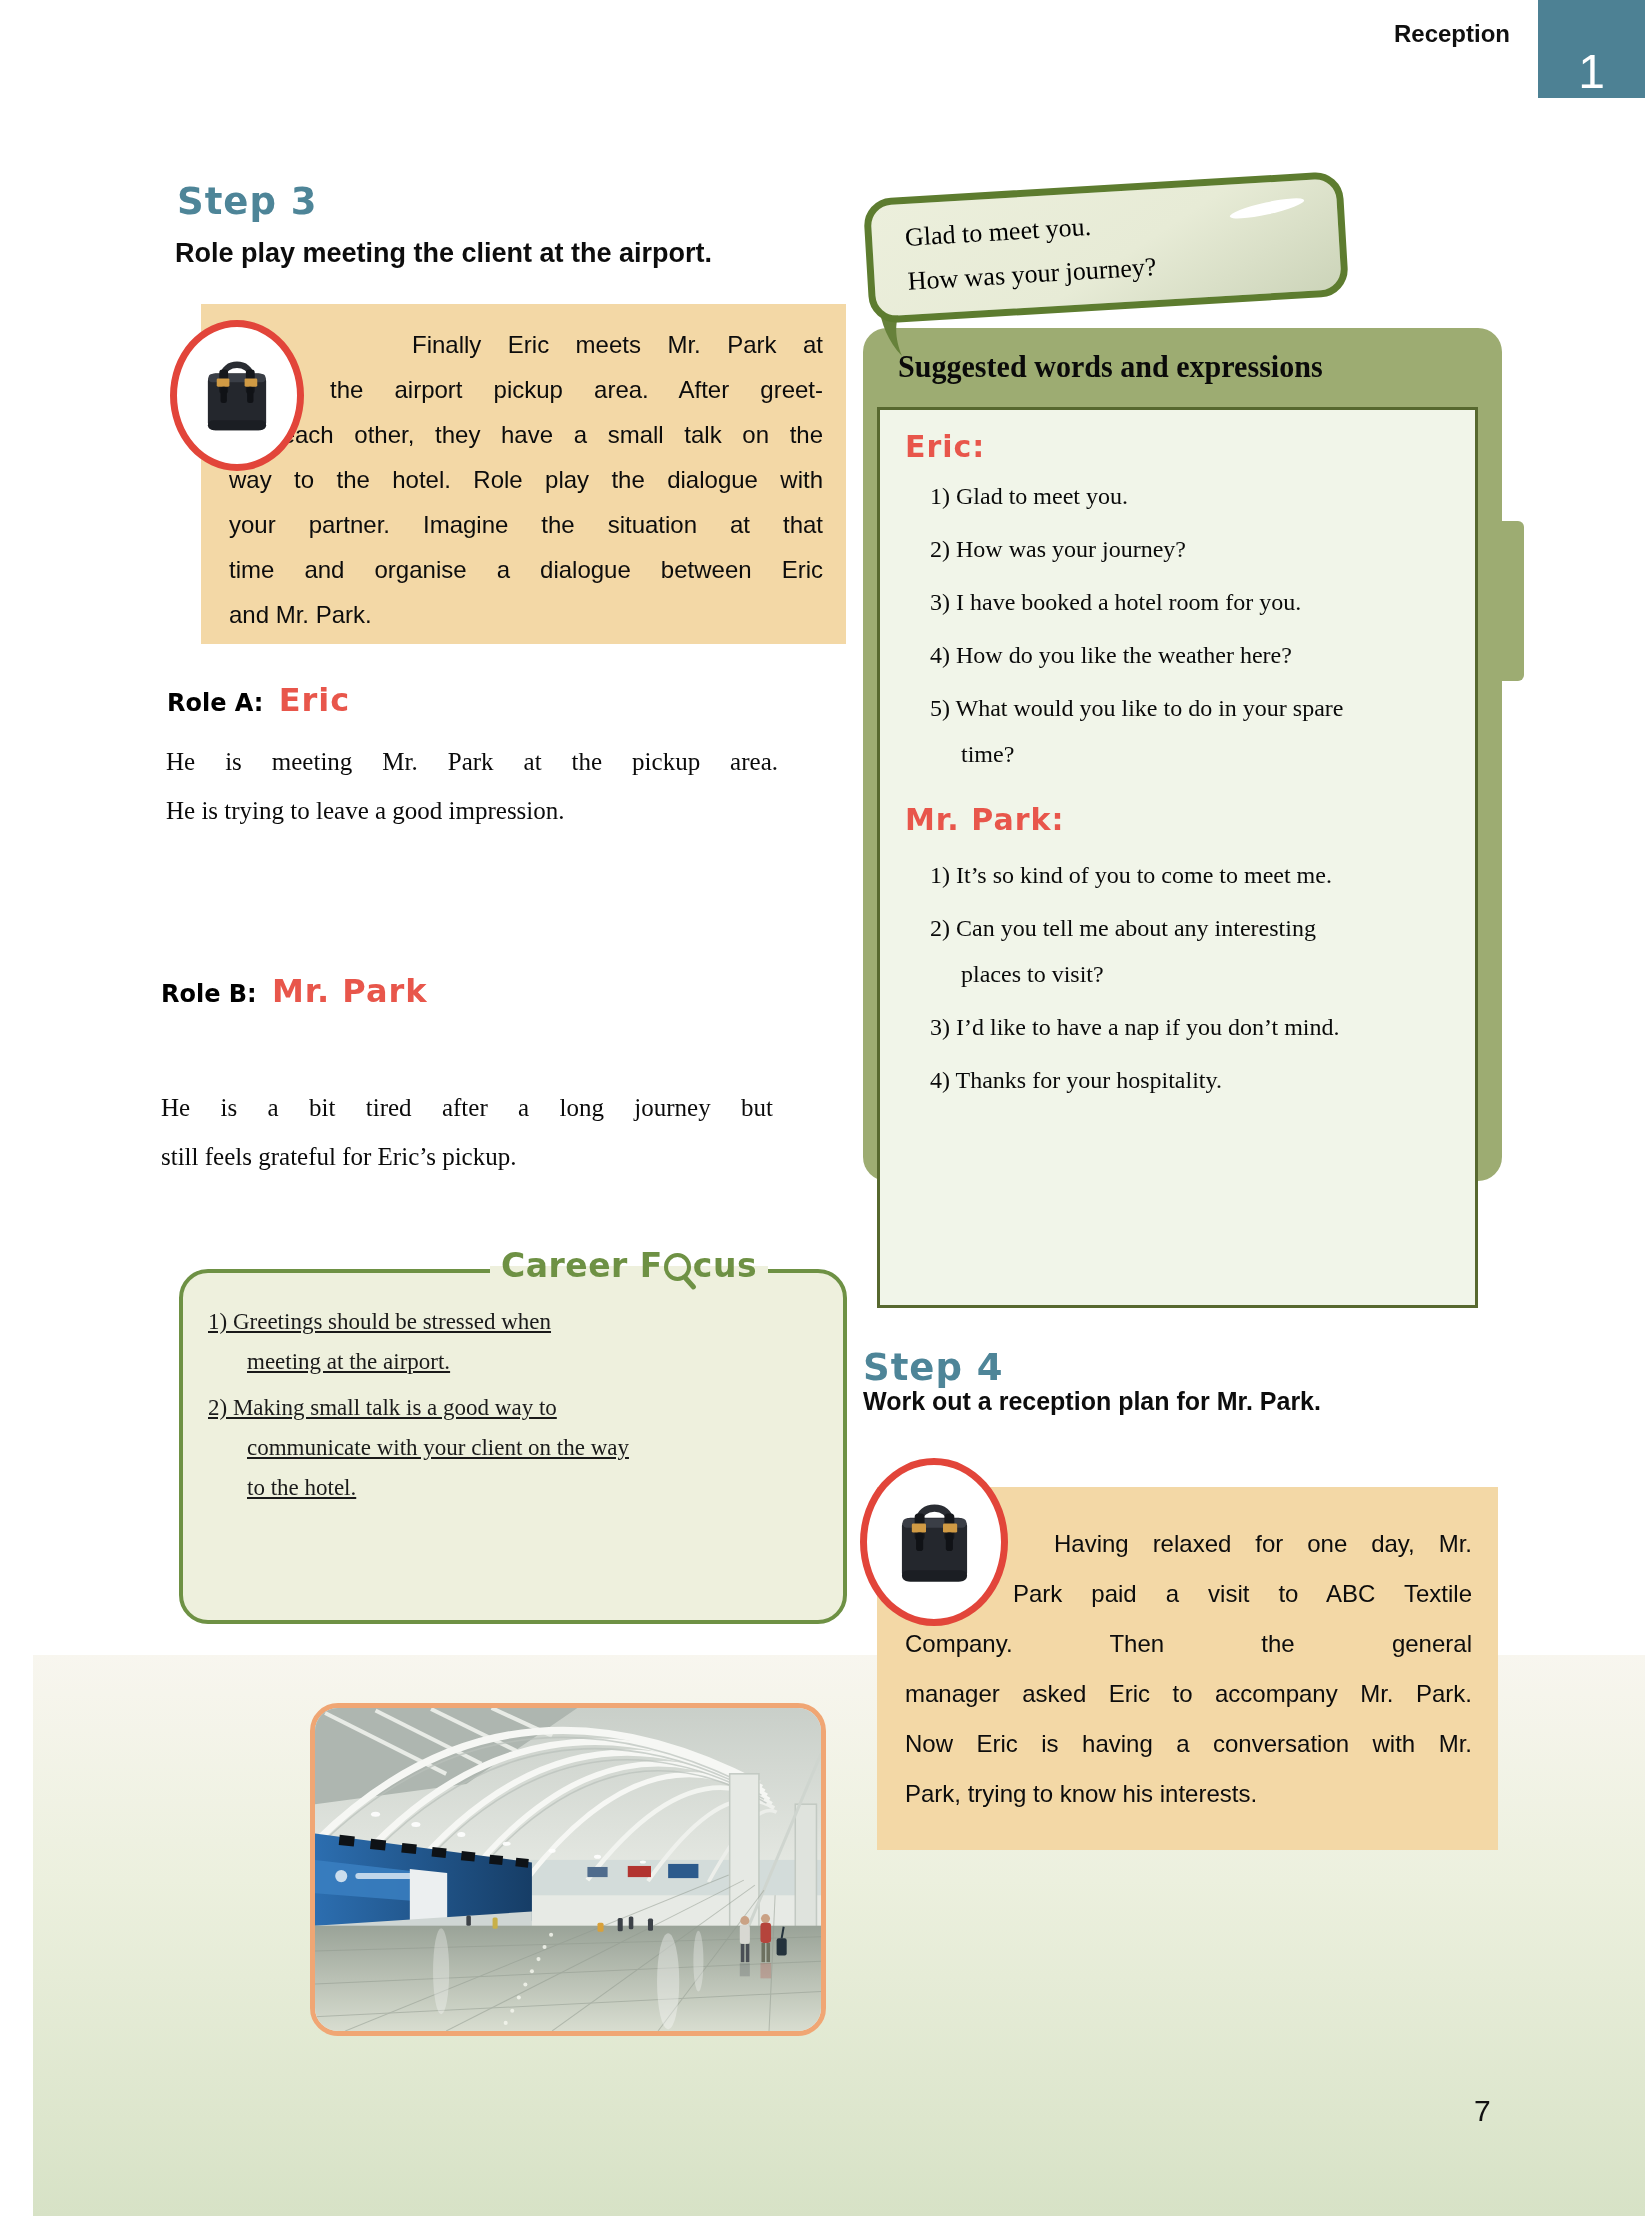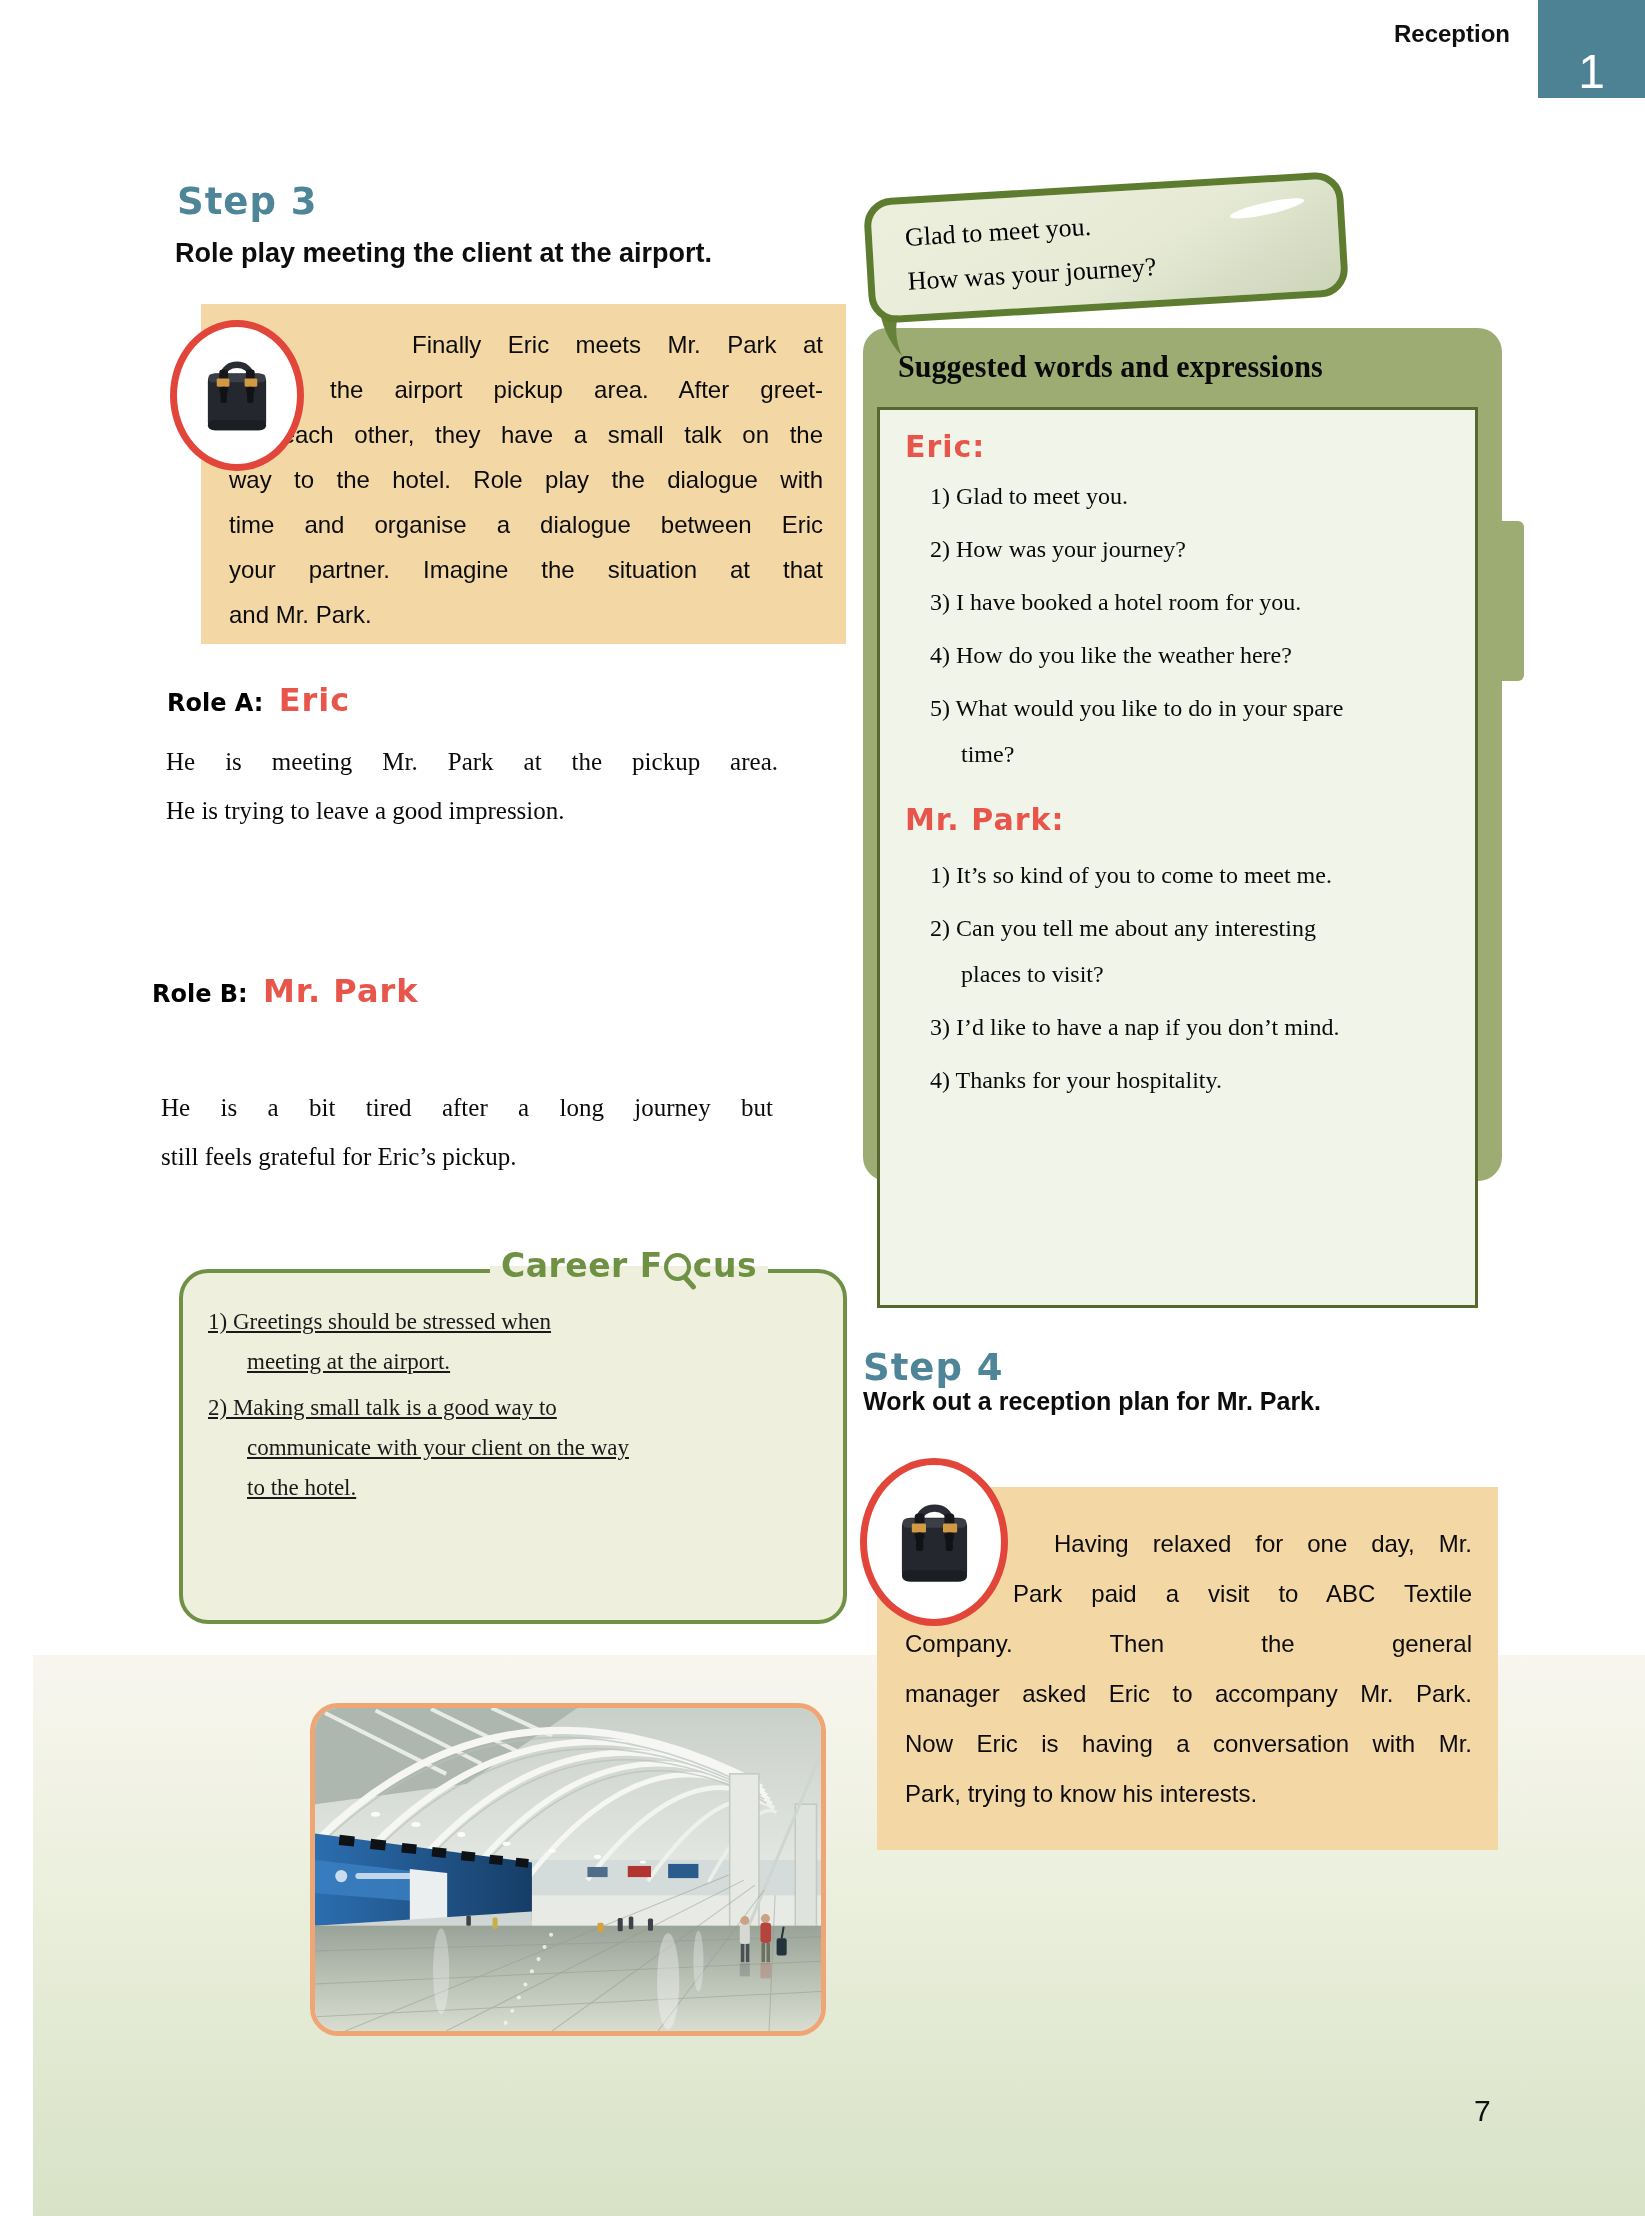--- a/index.html
+++ b/index.html
@@ -41,21 +41,21 @@
 
   
   .badge { position:absolute; background:#ffffff; border:7px solid #e2453a; border-radius:50%;
     display:flex; align-items:center; justify-content:center; z-index:6; }
   .badge1 { left:170px; top:320px; width:120px; height:137px; }
   .badge2 { left:860px; top:1458px; width:134px; height:154px; }
 
   
   .role-row { position:absolute; white-space:nowrap; }
   #role-a-row { left:167px; top:681px; }
-  #role-b-row { left:152px; top:972px; }
+  #role-b-row { left:161px; top:972px; }
   .role-label { font-family:"DejaVu Sans",sans-serif; font-weight:bold; font-size:24px; color:#000; vertical-align:baseline; }
   .role-name { font-family:"DejaVu Sans",sans-serif; font-weight:bold; font-size:32px; color:#e8564b;
     margin-left:13px; letter-spacing:1px; vertical-align:baseline; }
   .role-desc { position:absolute; width:612px; font-family:"Liberation Serif",serif; font-size:25px;
     line-height:49px; color:#0b0b0b; }
   #role-a-desc { left:166px; top:737px; }
   #role-b-desc { left:161px; top:1083px; }
   .dline { text-align:justify; text-align-last:justify; }
   .dline:last-child { text-align-last:left; }
 
@@ -120,22 +120,22 @@
   </div>
 
   <h2 class="step-title" id="step3-title">Step 3</h2>
   <h3 class="h-sub" id="step3-sub">Role play meeting the client at the airport.</h3>
 
   <div class="tan-box tan1">
       <div class="jline">Finally Eric meets Mr. Park at</div>
       <div class="jline">the airport pickup area. After greet-</div>
       <div class="jline">ing each other, they have a small talk on the</div>
       <div class="jline">way to the hotel. Role play the dialogue with</div>
+      <div class="jline">your partner. Imagine the situation at that</div>
       <div class="jline">time and organise a dialogue between Eric</div>
-      <div class="jline">your partner. Imagine the situation at that</div>
       <div class="jline">and Mr. Park.</div>
     </div>
 
   <div class="badge badge1">
     <svg width="76" height="85" viewBox="0 0 120 130" aria-hidden="true">
       <path d="M38,36 C38,10 82,10 82,36" stroke="#2a2d33" stroke-width="10" fill="none" stroke-linecap="round"></path>
       <rect x="14" y="30" width="92" height="90" rx="12" fill="#24272d"></rect>
       <rect x="15" y="31" width="90" height="13" rx="6" fill="#3a3e46"></rect>
       <rect x="32" y="24" width="14" height="38" rx="5" fill="#15171b"></rect>
       <rect x="74" y="24" width="14" height="38" rx="5" fill="#15171b"></rect>

